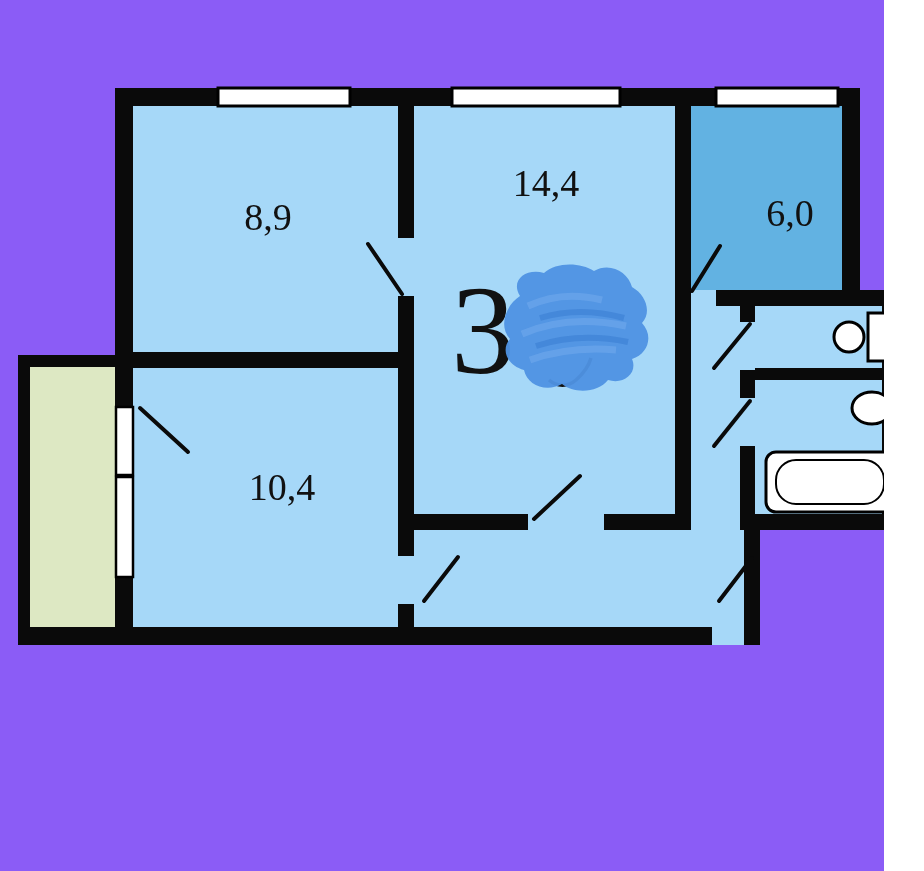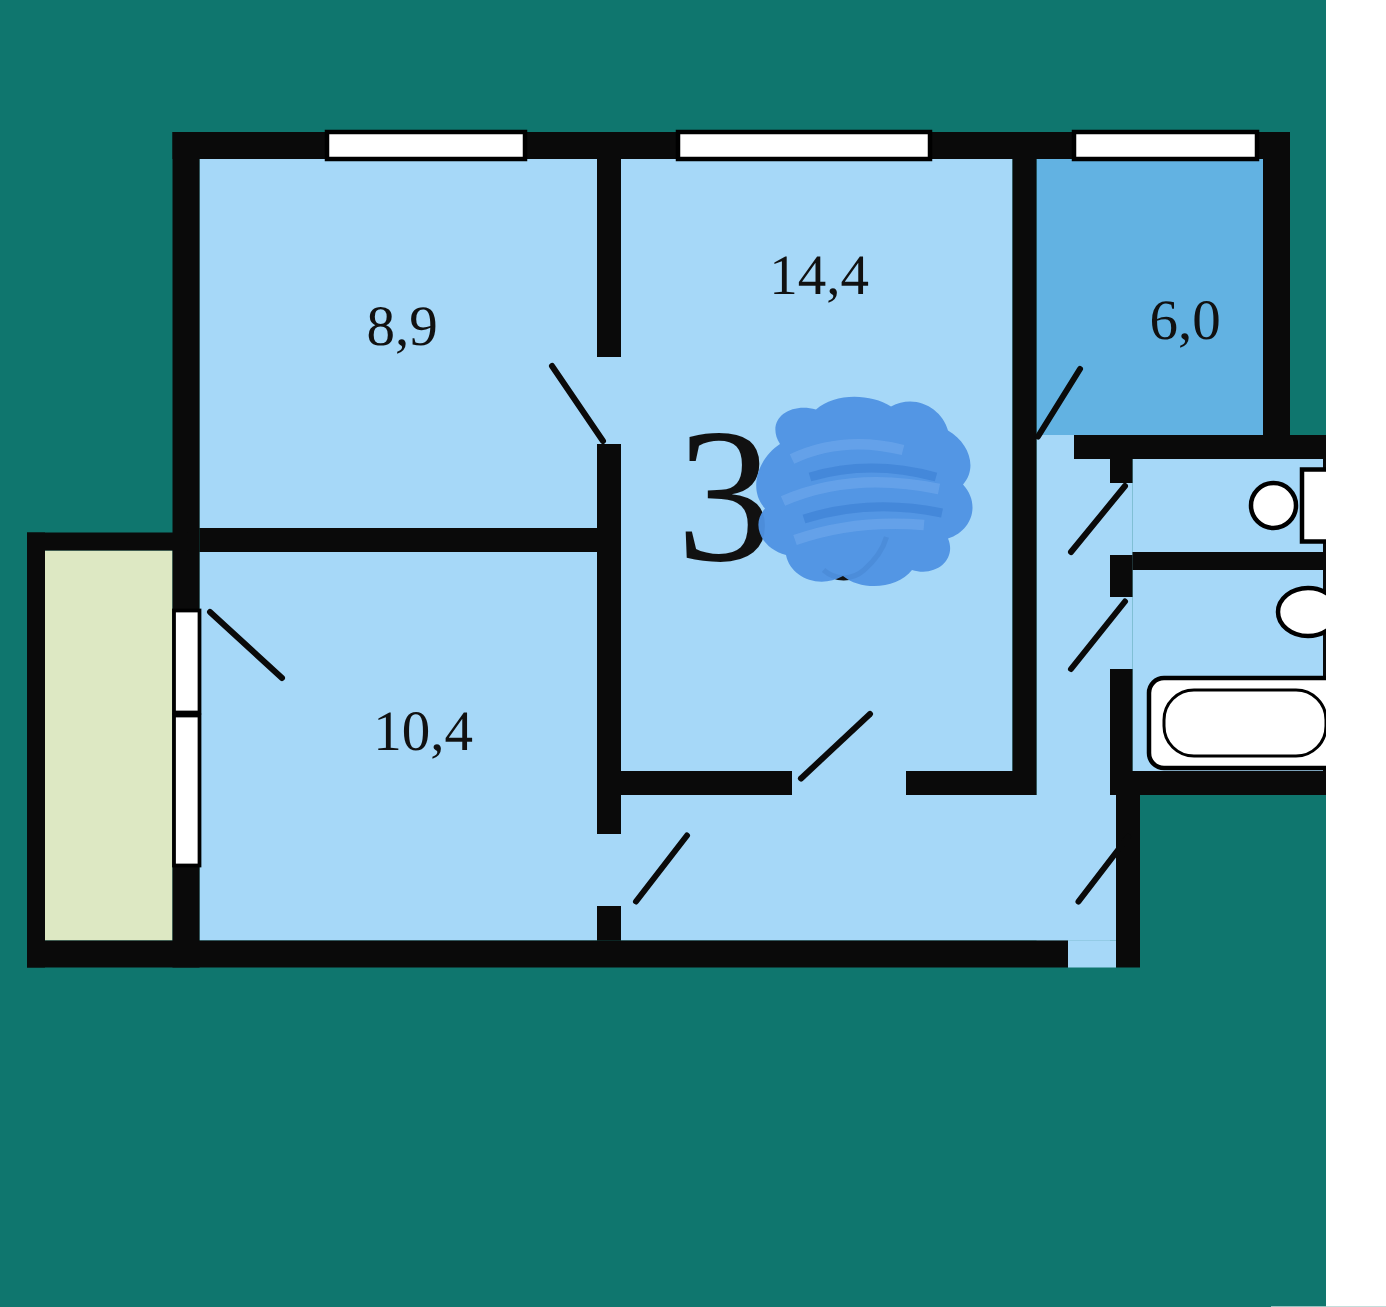--- a/index.html
+++ b/index.html
@@ -4,21 +4,21 @@
 <style>
   html, body {
     margin: 0;
     padding: 0;
     background: #ffffff;
   }
   .canvas {
     position: relative;
     width: 884px;
     height: 871px;
-    background: #0f766e;
+    background: #8b5cf6;
     overflow: hidden;
     font-family: "Liberation Serif", serif;
   }
   svg { position: absolute; left: 0; top: 0; }
   .wall { fill: #0a0a0a; }
   .window { fill: #ffffff; stroke: #000000; stroke-width: 3; }
   .glaze { fill: #ffffff; stroke: #000000; stroke-width: 2.5; }
   .door-leaf { stroke: #0a0a0a; stroke-width: 4; stroke-linecap: round; }
   .fixture { fill: #ffffff; stroke: #000000; stroke-width: 3; }
   .fixture-inner { fill: none; stroke: #000000; stroke-width: 2; }

